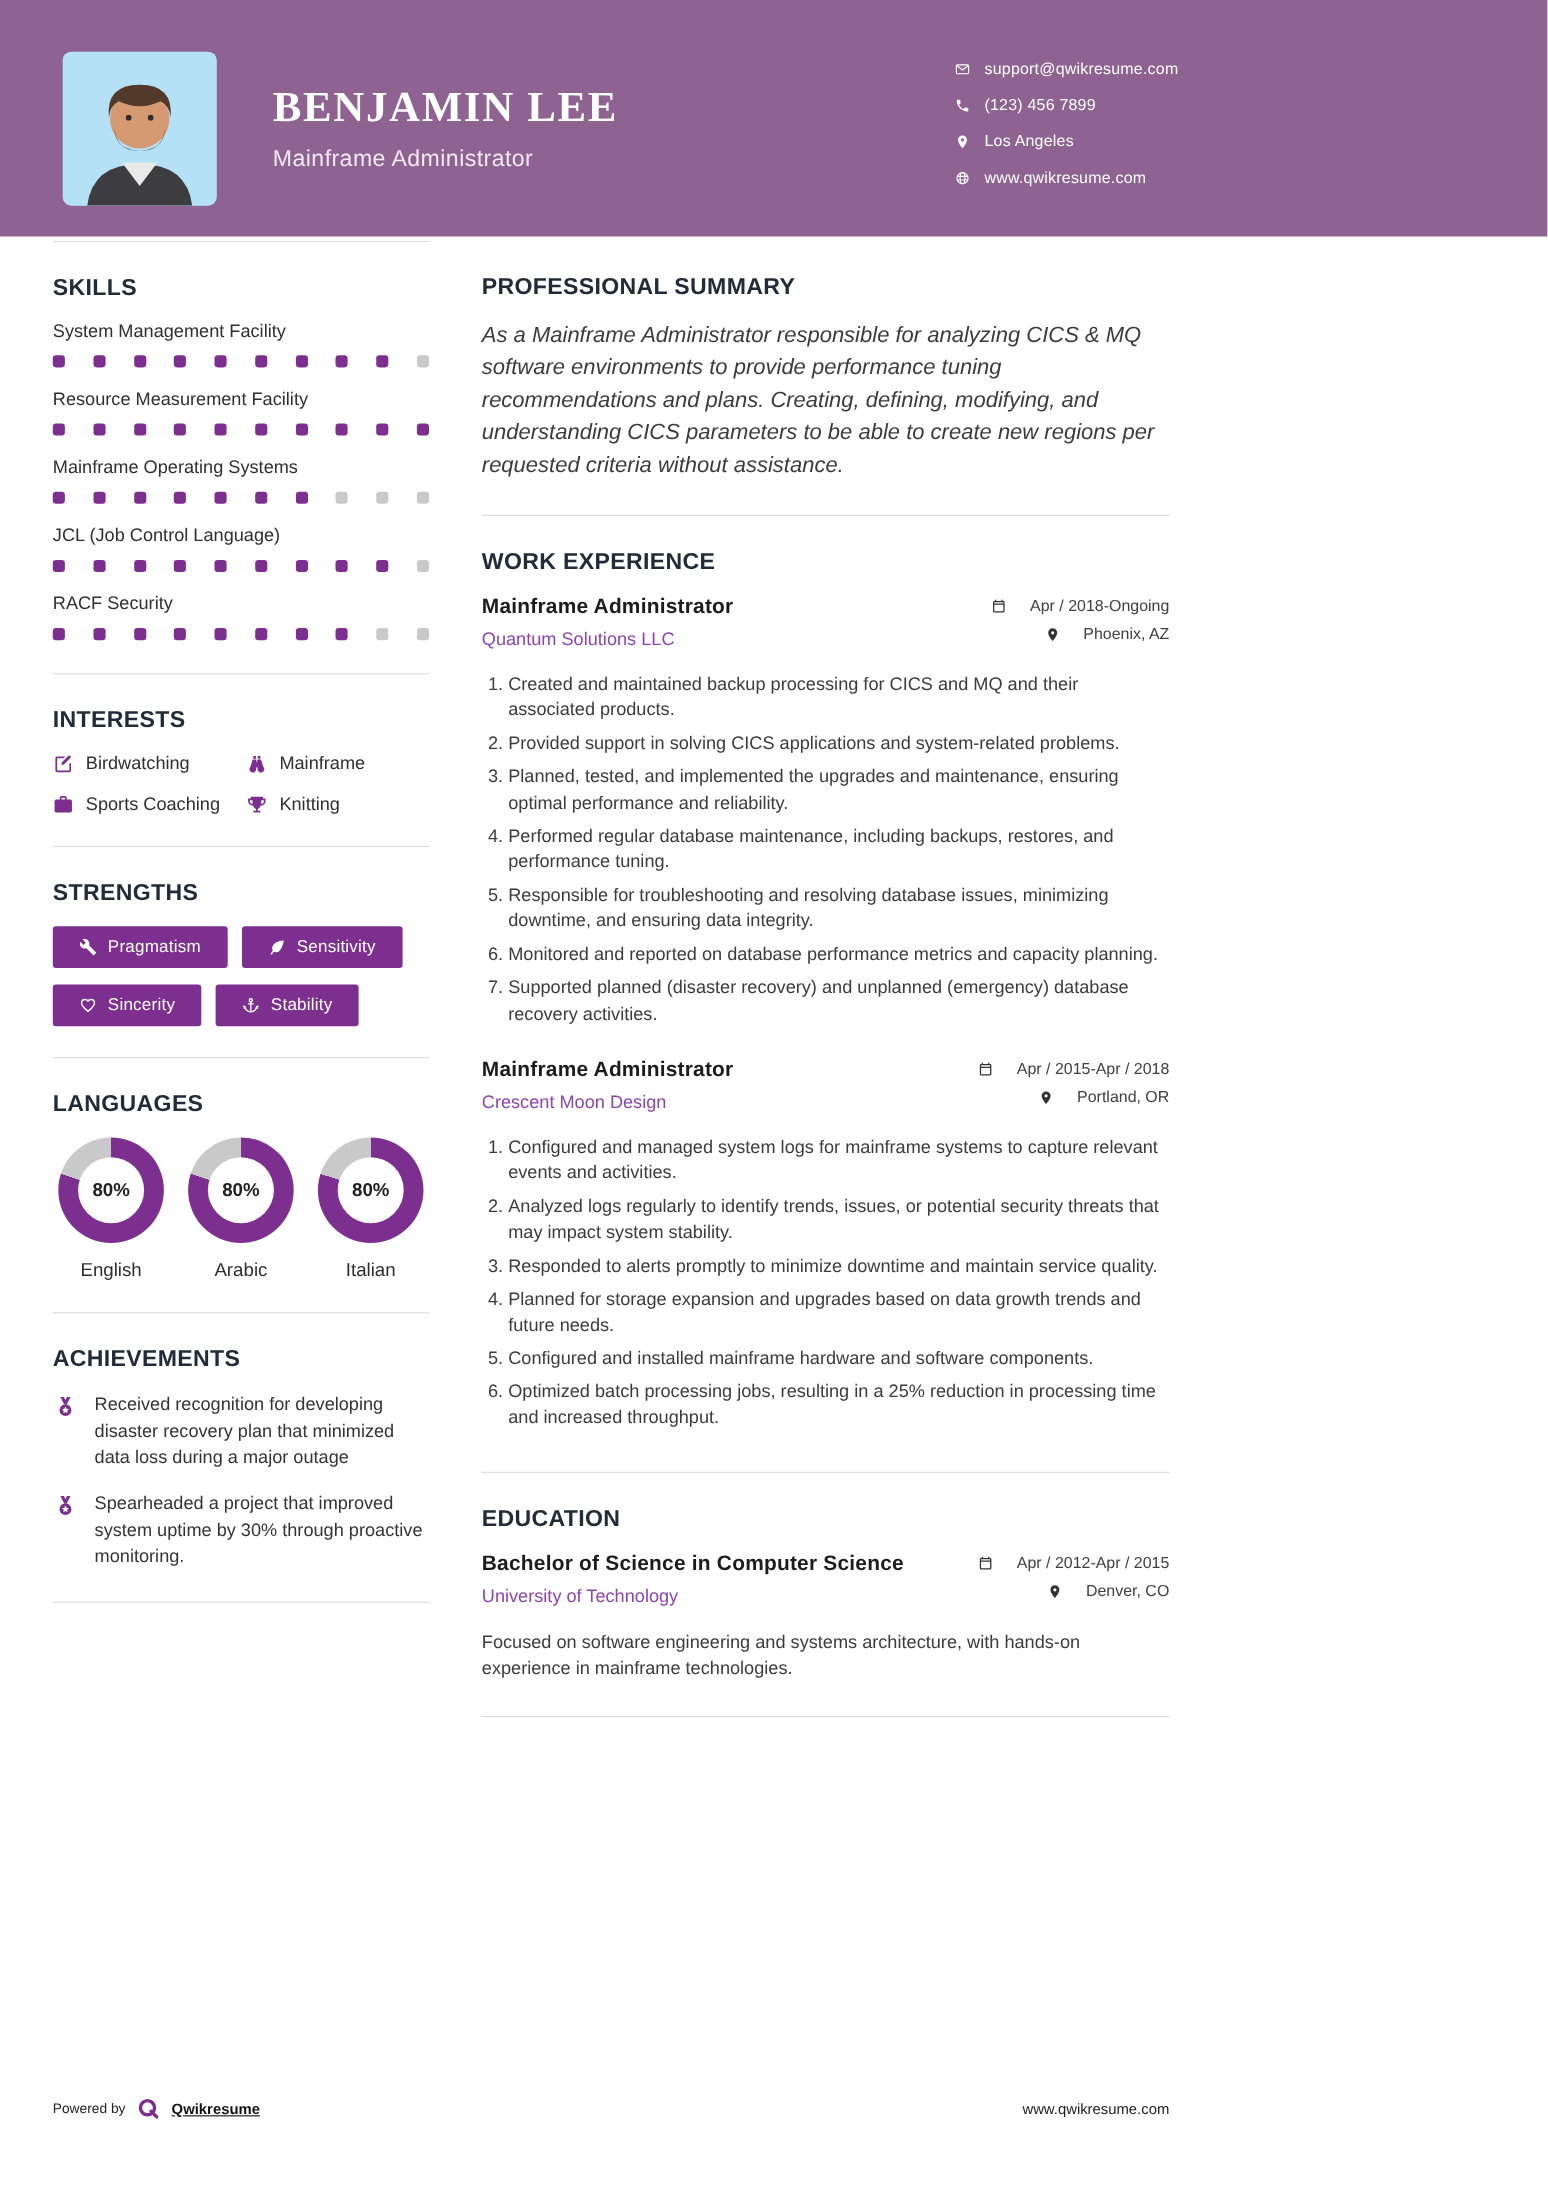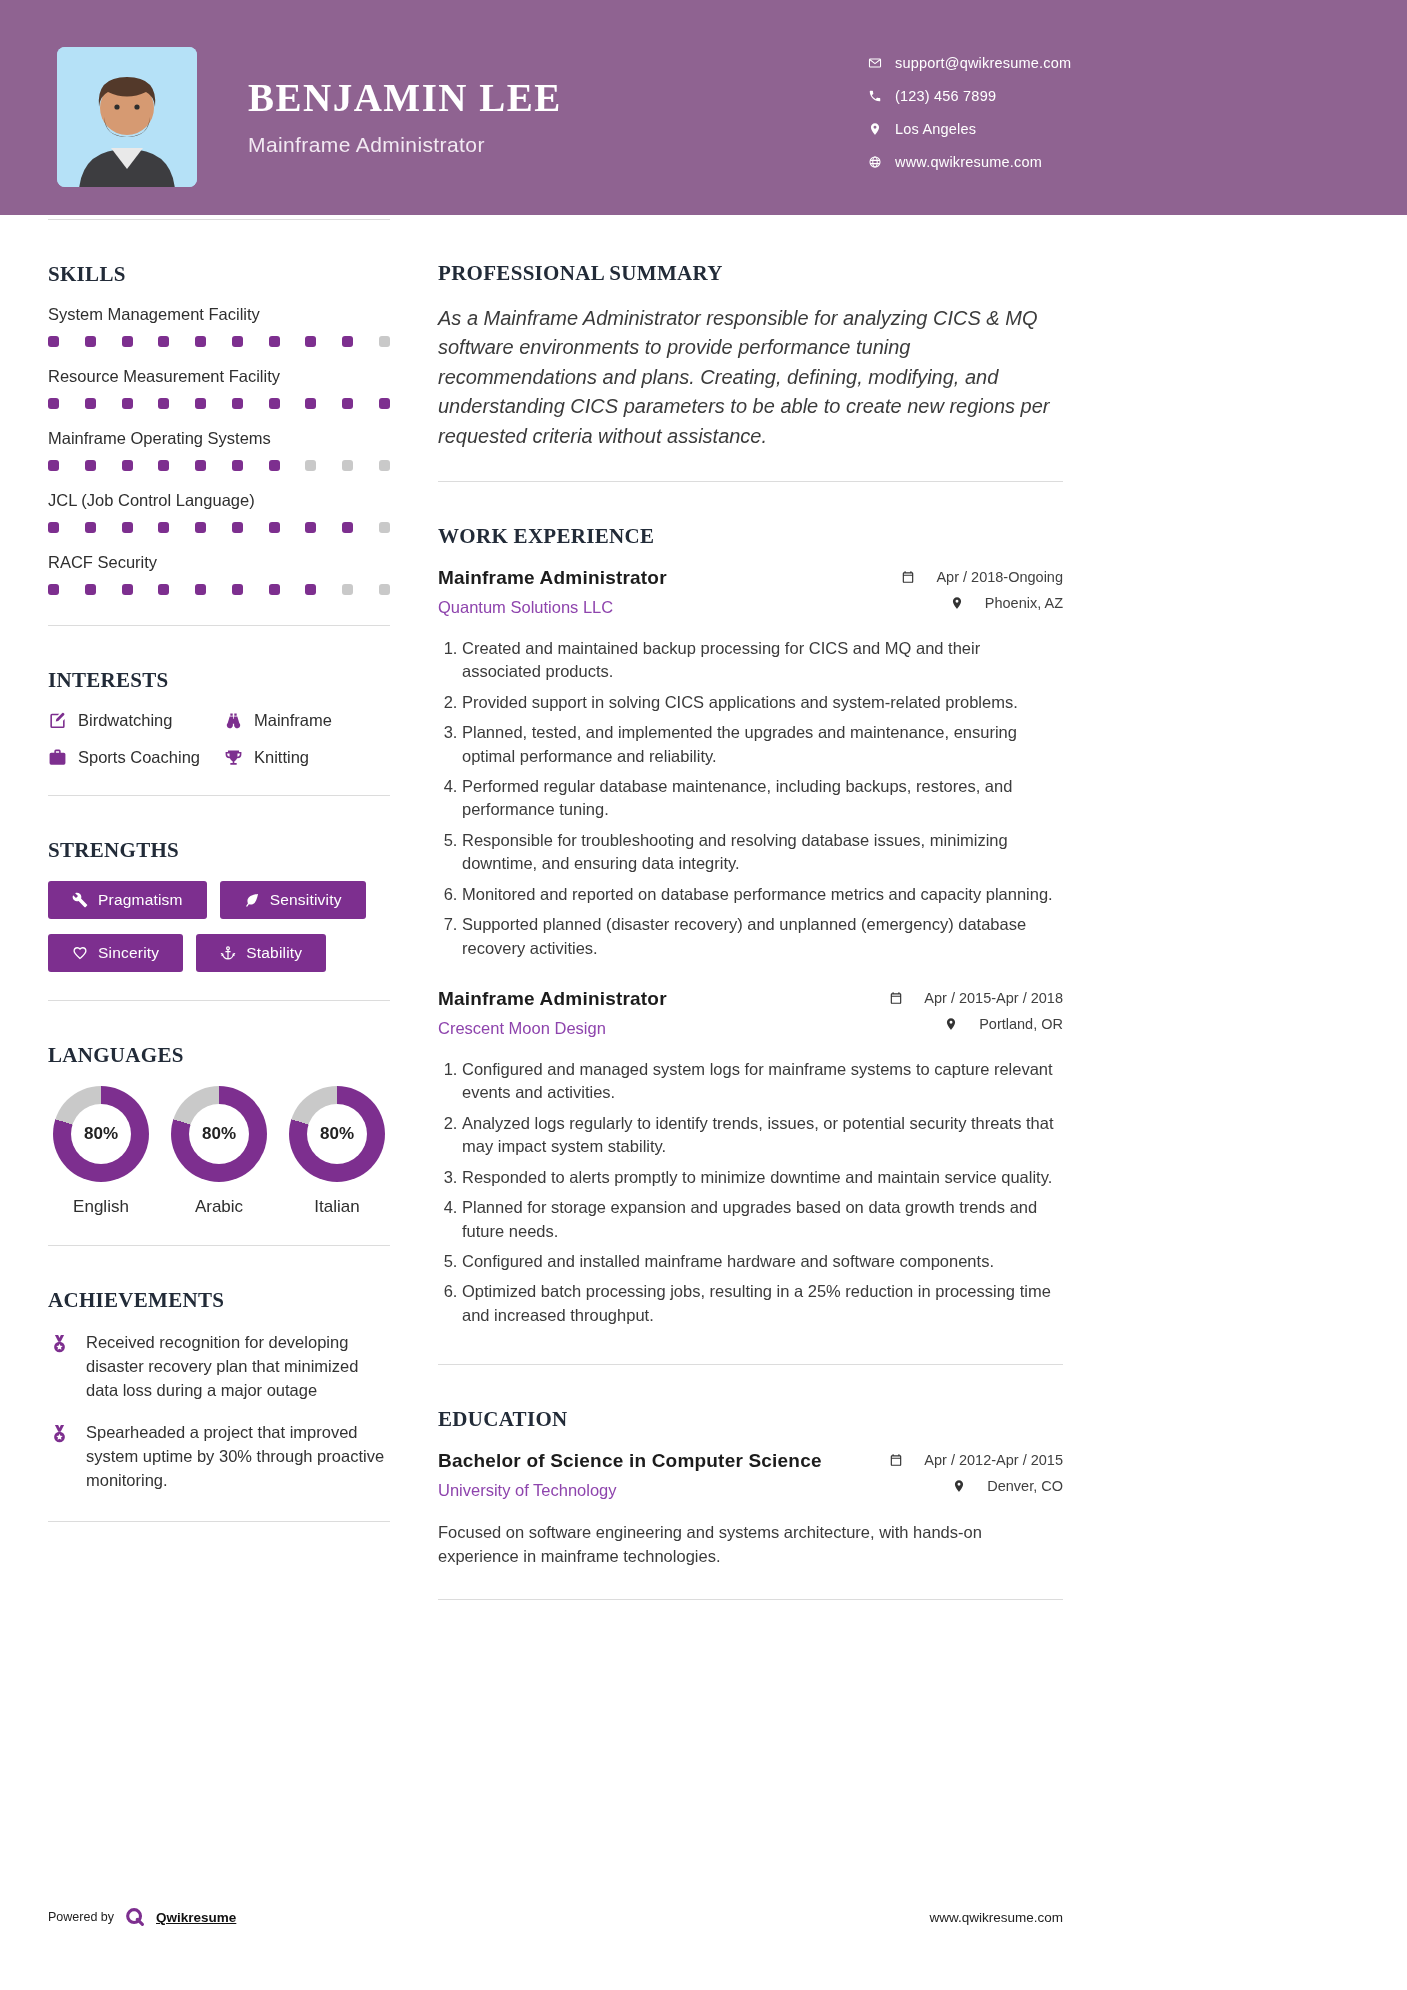--- a/index.html
+++ b/index.html
@@ -31,22 +31,22 @@
   }
   .jobtitle{margin-top:16px;font-size:21px;color:#f2e9f2;letter-spacing:.4px;}
   .contacts{position:absolute;left:864px;top:42px;margin:4px;padding:0;list-style:none;color:#fff;}
   .contact-row{display:flex;align-items:center;gap:13px;height:33px;font-size:14.5px;letter-spacing:.2px;}
   .contact-row .ic{font-size:14px;color:#fff;flex-shrink:0;}
   
   .cols{display:flex;padding-left:48px;margin-top:4px;}
   .left{width:342px;flex-shrink:0;}
   .right{width:625px;margin-left:48px;flex-shrink:0;}
   .sechead{
-    font-family:Liberation Serif, serif;font-weight:700;font-size:21px;
-    color:var(--heading);letter-spacing:.3px;margin:16px 0 18px;
+    font-family:Liberation Sans, sans-serif;font-weight:700;font-size:21px;
+    color:var(--heading);letter-spacing:.3px;margin:4px 0 18px;
   }
   .lsec{border-top:1px solid var(--rule);padding:26px 0 28px;}
   .lsec.last{border-bottom:1px solid var(--rule);}
   .rsec{padding:26px 0 30px;border-bottom:1px solid var(--rule);}
   
   .skill-name{font-size:16.5px;color:#2f2f2f;}
   .dots{display:flex;justify-content:space-between;margin:12px 0 20px;}
   .skill:last-child .dots{margin-bottom:2px;}
   .dot{width:11px;height:11px;border-radius:3px;display:inline-block;}
   .dot.on{background:var(--accent);}

